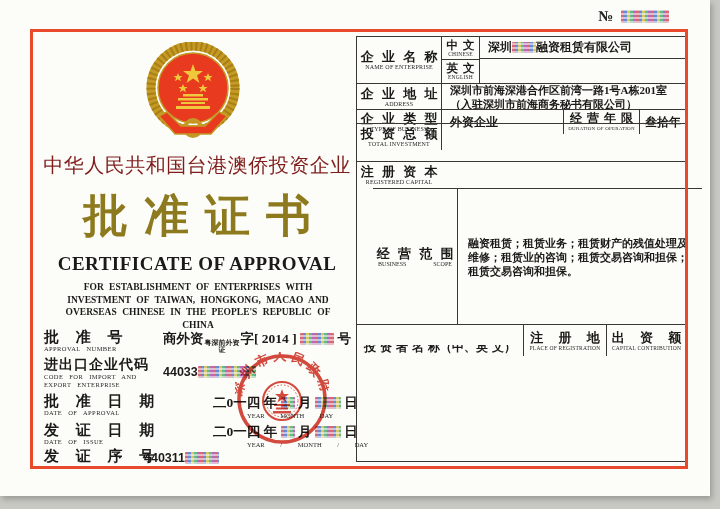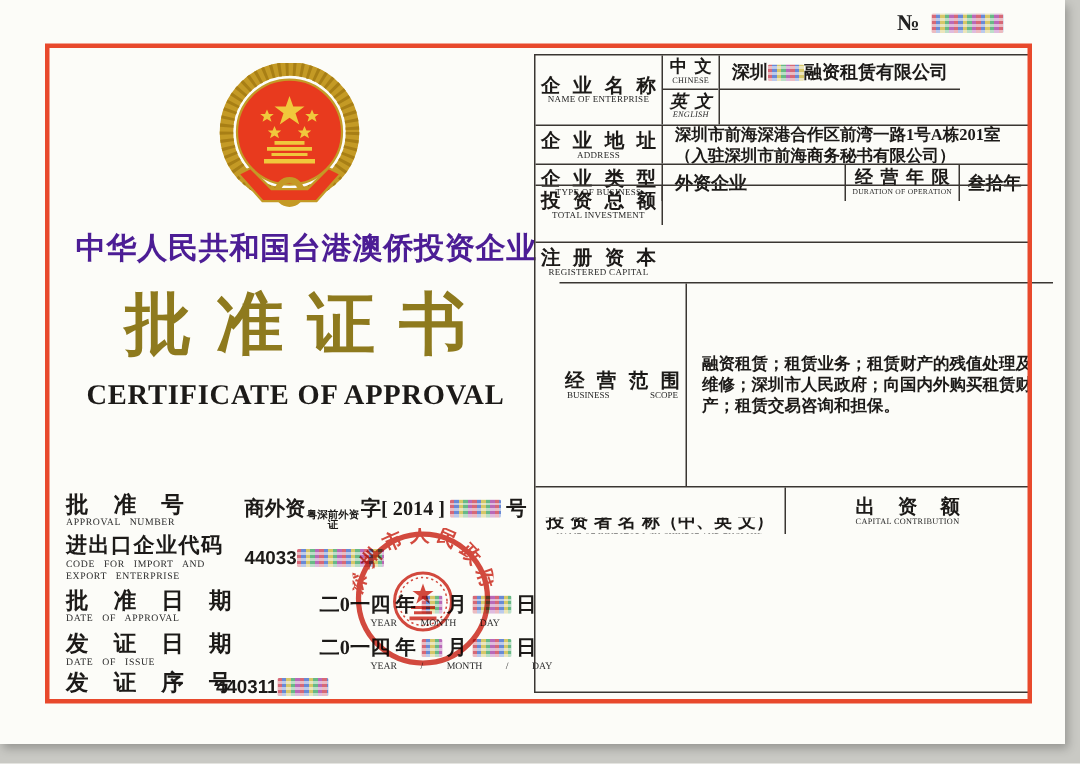--- a/index.html
+++ b/index.html
@@ -5,21 +5,21 @@
   html,body{margin:0;padding:0;}
   body{width:720px;height:509px;background:#c9c9c4;font-family:"Liberation Serif",serif;overflow:hidden;position:relative;}
   .paper{position:absolute;left:0;top:0;width:710px;height:496px;background:#fcfcf8;box-shadow:2px 3px 6px rgba(0,0,0,.25);}
   .red-frame{position:absolute;left:30px;top:29px;width:658px;height:440px;box-sizing:border-box;border:3px solid #e8492c;z-index:5;pointer-events:none;}
   .serial{position:absolute;left:598px;top:8px;font-size:15px;font-weight:bold;color:#222;z-index:2;}
   .mosaic{display:inline-block;vertical-align:-2px;opacity:.9;border-radius:1px;
     background-image:repeating-linear-gradient(0deg,rgba(255,255,255,.55) 0 2px,rgba(255,255,255,0) 2px 4px),
     repeating-linear-gradient(90deg,#d25a6a 0 3px,#5a7ed2 3px 6px,#d2c25a 6px 9px,#5ab27a 9px 12px,#b25ab2 12px 15px);}
   
   .emblem{position:absolute;left:145px;top:42px;z-index:2;}
-  .title-cn{position:absolute;left:36px;top:152px;width:322px;text-align:right;font-size:20px;font-weight:bold;color:#4c1d95;letter-spacing:0.5px;z-index:2;}
+  .title-cn{position:absolute;left:36px;top:152px;width:322px;text-align:center;font-size:20px;font-weight:normal;color:#7f1d1d;letter-spacing:0.5px;z-index:2;}
   .cert-cn{position:absolute;left:36px;top:186px;width:322px;text-align:center;font-size:45px;font-weight:bold;color:#8e7a1e;letter-spacing:16px;text-indent:16px;z-index:2;}
   .cert-en{position:absolute;left:36px;top:253px;width:322px;text-align:center;font-size:19px;font-weight:bold;color:#1c1a18;letter-spacing:.5px;z-index:2;}
   .sub-en{position:absolute;left:52px;top:281px;width:292px;text-align:center;font-size:9.5px;font-weight:bold;color:#1c1a18;line-height:12.5px;word-spacing:3px;z-index:2;}
   .flabel{position:absolute;left:44px;z-index:2;color:#1c1a18;}
   .flabel .cn{font-size:15px;font-weight:bold;word-spacing:13px;line-height:16px;}
   .flabel .cn2{font-size:14px;font-weight:bold;line-height:16px;letter-spacing:1px;}
   .flabel .en{font-size:6.5px;letter-spacing:.4px;word-spacing:4px;color:#2a2a2a;line-height:8px;}
   .fval{position:absolute;z-index:2;font-weight:bold;color:#1c1a18;font-size:13.5px;white-space:nowrap;}
   .fval .num{font-family:"Liberation Sans",sans-serif;font-size:12.5px;}
   .stack{display:inline-flex;flex-direction:column;vertical-align:-2px;font-size:7px;line-height:7px;font-weight:bold;text-align:center;margin:0 1px;}
@@ -63,20 +63,25 @@
     <rect x="36" y="60" width="24" height="2" fill="#f0c83c"></rect>
     <rect x="31" y="64" width="34" height="3" fill="#f0c83c"></rect>
     <rect x="38" y="52" width="20" height="2.5" fill="#f0c83c"></rect>
     <circle cx="48" cy="86" r="8" fill="none" stroke="#c49a25" stroke-width="4"></circle>
     <path d="M14,74 L30,92 L66,92 L82,74 L74,70 L60,84 L36,84 L22,70 Z" fill="#e83a1e" stroke="#c49a25" stroke-width="1.5"></path>
   </svg>
 
   <div class="title-cn">中华人民共和国台港澳侨投资企业</div>
   <div class="cert-cn">批准证书</div>
   <div class="cert-en">CERTIFICATE OF APPROVAL</div>
+  <div class="sub-en">
+    <div>FOR ESTABLISHMENT OF ENTERPRISES WITH</div>
+    <div>INVESTMENT OF TAIWAN, HONGKONG, MACAO AND</div>
+    <div>OVERSEAS CHINESE IN THE PEOPLE'S REPUBLIC OF CHINA</div>
+  </div>
 
   <div class="flabel" style="top:329px;">
     <div class="cn">批 准 号</div>
     <div class="en">APPROVAL NUMBER</div>
   </div>
   <div class="fval" style="left:163px;top:330px;">
     <span>商外资</span><span class="stack">
         <span>粤深前外资</span>
         <span>证</span>
       </span><span>字[ 2014 ]</span>
@@ -149,26 +154,26 @@
     <div class="row first" style="top:0;height:46px;">
       <div class="cell lab" style="width:84px;">
         <div class="cn">企 业 名 称</div>
         <div class="en">NAME OF ENTERPRISE</div>
       </div>
       <div class="cell bl" style="width:38px;display:flex;flex-direction:column;">
         <div class="lab" style="height:23px;border-bottom:1px solid #3a3632;box-sizing:border-box;">
           <div class="cn" style="font-size:11.5px;word-spacing:2px;line-height:12px;">中 文</div>
           <div class="en" style="font-size:5.5px;">CHINESE</div>
         </div>
-        <div class="lab" style="height:23px;font-style:italic;">
+        <div class="lab" style="height:23px;">
           <div class="cn" style="font-size:11.5px;word-spacing:2px;line-height:12px;">英 文</div>
           <div class="en" style="font-size:5.5px;">ENGLISH</div>
         </div>
       </div>
-      <div class="cell bl" style="flex:1;display:flex;flex-direction:row;">
+      <div class="cell bl" style="flex:1;display:flex;flex-direction:column;">
         <div class="val" style="height:23px;border-bottom:1px solid #3a3632;box-sizing:border-box;">
           <span>深圳</span>
             <span class="mosaic" style="width:24px;height:11px;"></span>
             <span>融资租赁有限公司</span>
         </div>
         <div class="val" style="height:23px;"></div>
       </div>
     </div>
 
     <div class="row" style="top:46px;height:26px;">
@@ -208,28 +213,32 @@
     </div>
 
     <div class="row" style="top:151px;height:136px;margin-left:16px;">
       <div class="cell lab" style="width:84px;">
         <div class="cn">经 营 范 围</div>
         <div class="scope-en">
           <span>BUSINESS</span>
           <span>SCOPE</span>
         </div>
       </div>
-      <div class="cell bl val wrap" style="flex:1;align-items:center;padding:2px 10px;">融资租赁；租赁业务；租赁财产的残值处理及维修；深圳市人民政府；向国内外购买租赁财产；租赁交易咨询和担保。</div>
+      <div class="cell bl val wrap" style="flex:1;align-items:center;padding:2px 10px;">融资租赁；租赁业务；租赁财产的残值处理及维修；租赁业的咨询；租赁交易咨询和担保；租赁交易咨询和担保。</div>
     </div>
 
     <div class="row" style="top:287px;height:32px;">
       <div class="cell lab" style="width:166px;margin-top:20px;">
         <div class="cn" style="font-size:12px;word-spacing:1px;">投 资 者 名 称（中、英 文）</div>
         <div class="en" style="font-size:5.5px;">NAME OF INVESTORS (IN CHINESE AND ENGLISH)</div>
       </div>
+      <div class="cell bl lab" style="width:83px;">
+        <div class="cn" style="word-spacing:12px;">注 册 地</div>
+        <div class="en" style="font-size:5.5px;">PLACE OF REGISTRATION</div>
+      </div>
       <div class="cell bl lab" style="flex:1;">
         <div class="cn" style="word-spacing:12px;">出 资 额</div>
         <div class="en" style="font-size:5.5px;">CAPITAL CONTRIBUTION</div>
       </div>
     </div>
 
 
   </div>
 </div>
 

